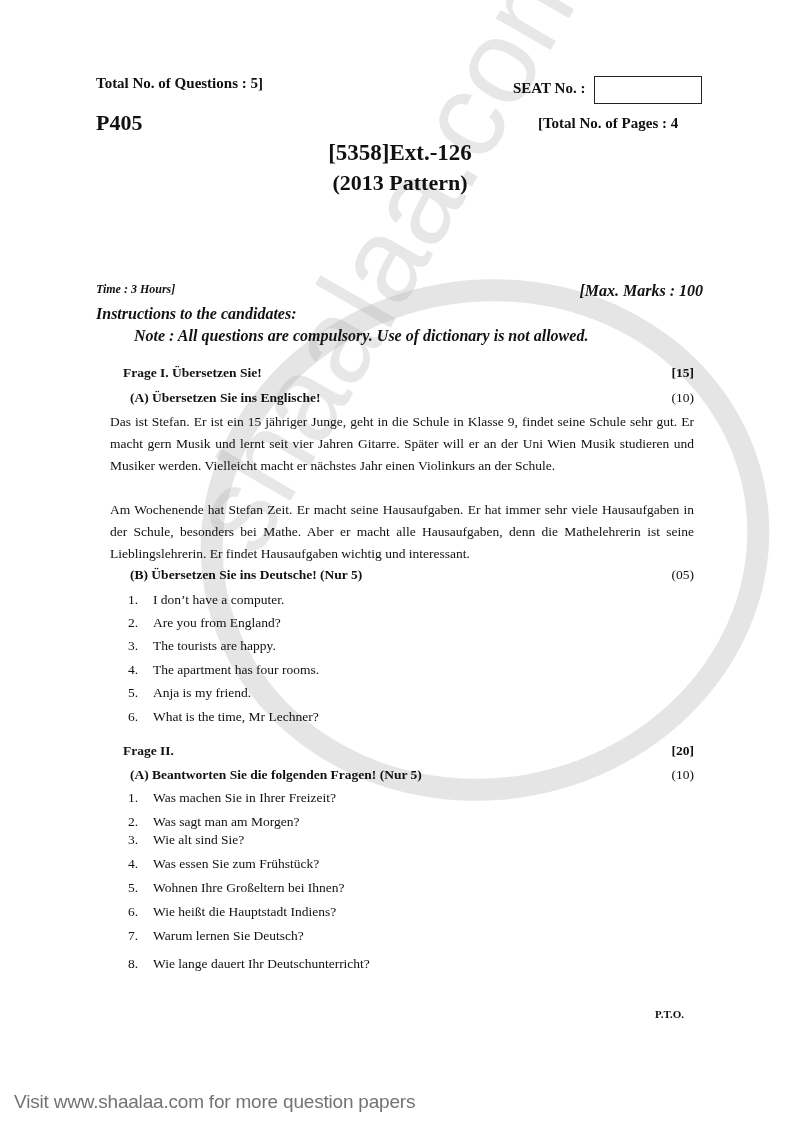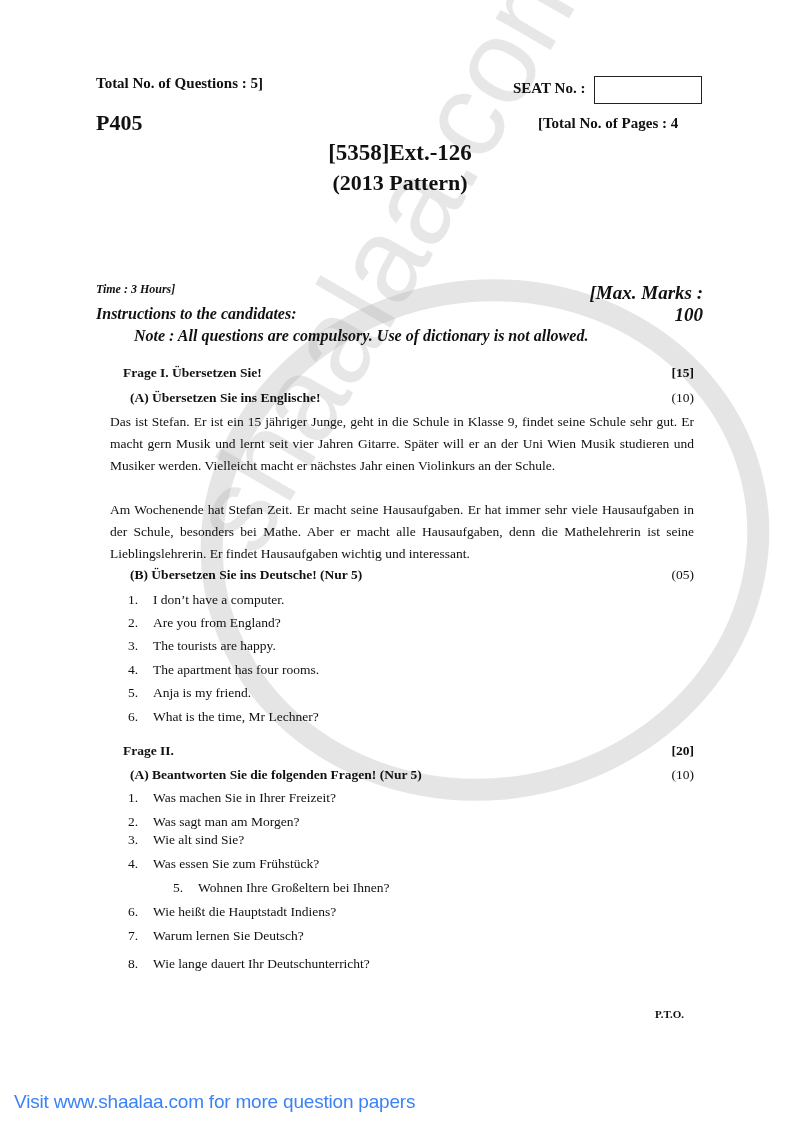--- a/index.html
+++ b/index.html
@@ -10,35 +10,35 @@
     .seat { left: 513px; top: 80px; font-size: 15px; font-weight: bold; display: flex; align-items: center; }
     .seat-box { position: absolute; left: 594px; top: 76px; width: 108px; height: 28px; border: 1.5px solid #222; box-sizing: border-box; }
     .pcode { left: 96px; top: 110px; font-size: 22px; font-weight: bold; }
     .pages { left: 538px; top: 115px; font-size: 15px; font-weight: bold; }
 
     .title-block { left: 200px; width: 400px; top: 138px; text-align: center; font-weight: bold; }
     .title-block div { font-size: 22px; line-height: 30px; }
     .title-block .t1 { font-size: 23px; }
 
     .time { left: 96px; top: 282px; font-size: 12px; font-weight: bold; font-style: italic; }
-    .marks { left: 570px; top: 282px; font-size: 19px; font-weight: bold; font-style: italic; text-align: right; width: 133px; }
+    .marks { left: 570px; top: 282px; font-size: 16px; font-weight: bold; font-style: italic; text-align: right; width: 133px; }
     .instr { left: 96px; top: 305px; font-size: 16px; font-weight: bold; font-style: italic; }
     .note { left: 134px; top: 327px; font-size: 16px; font-weight: bold; font-style: italic; }
 
     .q-head { left: 123px; font-size: 13.5px; font-weight: bold; }
     .q-marks { font-size: 13.5px; text-align: right; width: 60px; }
     .q-marks.b { font-weight: bold; }
     .sub-head { left: 130px; font-size: 13.5px; font-weight: bold; }
     .para { left: 110px; width: 584px; font-size: 13.5px; line-height: 22px; text-align: justify; }
     .list { left: 128px; font-size: 13.5px; }
     .list-item { position: absolute; left: 0; white-space: nowrap; }
     .list-item .num { display: inline-block; width: 25px; }
 
     .pto { left: 655px; top: 1008px; font-size: 11px; font-weight: bold; text-align: right; }
-    .footer { left: 14px; top: 1091px; font-size: 19px; font-family: "Liberation Sans", sans-serif; color: #3b82f6; letter-spacing: -0.2px; }
+    .footer { left: 14px; top: 1091px; font-size: 19px; font-family: "Liberation Sans", sans-serif; color: #737373; letter-spacing: -0.2px; }
 
     
     .wm-ring { left: 200px; top: 280px; width: 570px; height: 520px; border-radius: 50%; border: 22px solid rgba(180,180,180,0.35); box-sizing: border-box; transform: rotate(-10deg); pointer-events: none; }
     .wm-text { left: 220px; top: 470px; font-size: 120px; font-family: "Liberation Sans", sans-serif; color: rgba(170,170,170,0.28); transform: rotate(-60deg); transform-origin: left center; pointer-events: none; white-space: nowrap; }
   </style>
 </head>
 <body>
 
 <div class="abs wm-ring"></div>
 <div class="abs wm-text">shaalaa.com</div>
@@ -84,20 +84,20 @@
 <div class="abs q-marks b" style="left:634px; top:743px;">[20]</div>
 
 <div class="abs sub-head" style="top:767px;">(A) Beantworten Sie die folgenden Fragen! (Nur 5)</div>
 <div class="abs q-marks" style="left:634px; top:767px;">(10)</div>
 
 <div class="abs list" style="top:790px;">
   <div class="list-item" style="top:0px;"><span class="num">1.</span><span>Was machen Sie in Ihrer Freizeit?</span></div>
   <div class="list-item" style="top:24px;"><span class="num">2.</span><span>Was sagt man am Morgen?</span></div>
   <div class="list-item" style="top:42px;"><span class="num">3.</span><span>Wie alt sind Sie?</span></div>
   <div class="list-item" style="top:66px;"><span class="num">4.</span><span>Was essen Sie zum Frühstück?</span></div>
-  <div class="list-item" style="top:90px;margin-left:45px;"><span class="num">5.</span><span>Wohnen Ihre Großeltern bei Ihnen?</span></div>
+  <div class="list-item" style="top:90px;"><span class="num">5.</span><span>Wohnen Ihre Großeltern bei Ihnen?</span></div>
   <div class="list-item" style="top:114px;"><span class="num">6.</span><span>Wie heißt die Hauptstadt Indiens?</span></div>
   <div class="list-item" style="top:138px;"><span class="num">7.</span><span>Warum lernen Sie Deutsch?</span></div>
   <div class="list-item" style="top:166px;"><span class="num">8.</span><span>Wie lange dauert Ihr Deutschunterricht?</span></div>
 </div>
 
 <div class="abs pto">P.T.O.</div>
 <div class="abs footer">Visit www.shaalaa.com for more question papers</div>
 
 </body></html>

